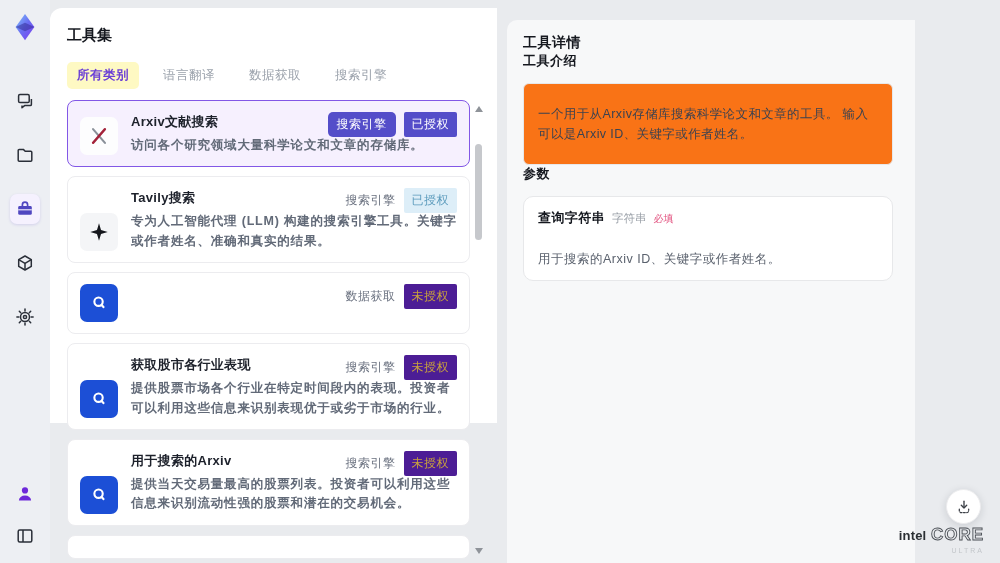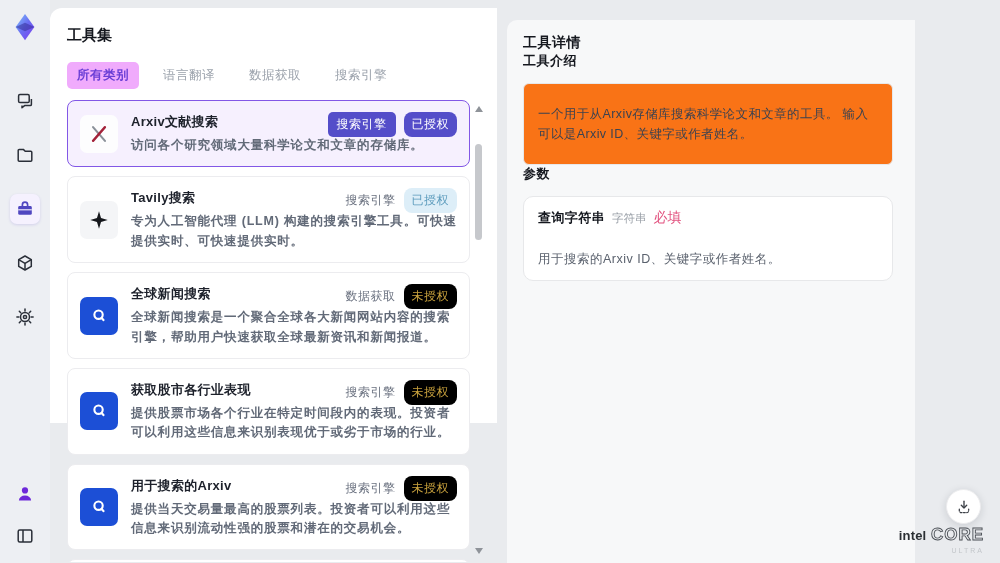--- a/index.html
+++ b/index.html
@@ -28,26 +28,26 @@
     position:absolute; left:50px; top:8px; width:447px; height:415px;
     background:#ffffff; border-top-left-radius:12px;
     padding:18px 14px 0 17px;
   }
   .panel-title { font-size:15px; font-weight:bold; color:#15181f; }
   .tabs { margin-top:17px; display:flex; gap:14px; align-items:center; }
   .tab {
     font-size:12.5px; color:#9aa1ab; padding:5px 10px; border-radius:5px;
     cursor:pointer; letter-spacing:.5px; white-space:nowrap;
   }
-  .tab.active { background:#f0abfc; color:#6b3fd6; font-weight:bold; }
+  .tab.active { background:#fef9c3; color:#6b3fd6; font-weight:bold; }
 
   .tool-list { margin-top:11px; position:relative; height:462px; overflow:hidden; padding-right:13px; }
 
   .tool-card {
-    position:relative; display:flex; gap:13px; align-items:center;
+    position:relative; display:flex; gap:13px; align-items:flex-end;
     background:#fff; border:1px solid #ececef; border-radius:8px;
     padding:11px 12px; margin-bottom:9px; cursor:pointer;
   }
   .tool-card.selected { background:#f6f0fe; border:1.5px solid #8257e6; }
 
   .tool-icon {
     width:38px; height:38px; border-radius:7px; flex:none;
     background:#f4f5f7; display:flex; align-items:center; justify-content:center;
     overflow:hidden;
   }
@@ -56,24 +56,24 @@
   .tool-icon.icon-blue-q { background:#1c4fd6; }
   .tool-icon.icon-blue-q svg { width:20px; height:20px; }
 
   .tool-main { flex:1; min-width:0; padding-top:1px; }
   .tool-name { font-size:13px; font-weight:bold; color:#1d212b; margin-bottom:5px; letter-spacing:.3px; }
   .tool-desc { font-size:12.5px; color:#626a78; line-height:1.55; letter-spacing:.8px; max-width:334px;font-weight:bold; }
 
   .tool-tags { position:absolute; top:11px; right:12px; display:flex; gap:8px; align-items:center; }
   .cat-badge { font-size:12px; color:#6b7280; letter-spacing:.5px; }
   .cat-badge.cat-filled { background:#544dc9; color:#fff; padding:4px 9px; border-radius:5px; }
-  .auth-badge { font-size:12px; padding:4px 8px; border-radius:8px; letter-spacing:.5px; }
+  .auth-badge { font-size:12px; padding:4px 8px; border-radius:2px; letter-spacing:.5px; }
   .auth-purple { background:#544dc9; color:#fff; }
   .auth-blue   { background:#ddeef8; color:#5d9cbd; }
-  .auth-yellow { background:#000000; color:#c9a23d; }
+  .auth-yellow { background:#4c1d95; color:#c9a23d; }
 
   
   .list-scrollbar { position:absolute; right:0; top:2px; width:9px; height:456px; }
   .sb-arrow { position:absolute; left:1px; width:0; height:0; border-left:4px solid transparent; border-right:4px solid transparent; }
   .sb-arrow.up { top:4px; border-bottom:6px solid #8f9399; }
   .sb-arrow.down { bottom:4px; border-top:6px solid #8f9399; }
   .sb-thumb { position:absolute; left:1px; top:42px; width:7px; height:96px; background:#c6c8cc; border-radius:4px; }
 
   
   .right-panel {
@@ -84,21 +84,21 @@
   .detail-title { font-size:14px; font-weight:bold; color:#15181f; letter-spacing:.5px; }
   .section-heading { font-size:13px; font-weight:bold; color:#15181f; letter-spacing:.5px; }
   .info-box {
     margin-top:13px; background:#f97316; border:1px solid #e7e8ea; border-radius:6px;
     padding:20px 14px; font-size:12.5px; color:#3c4250; line-height:1.6; letter-spacing:.4px;
   }
   .param-box { margin-top:13px; background:#fff; border:1px solid #e7e8ea; border-radius:10px; padding:12px 14px; }
   .param-head { display:flex; align-items:baseline; gap:7px; }
   .param-name { font-size:13px; font-weight:bold; color:#15181f; letter-spacing:.4px; }
   .param-type { font-size:11.5px; color:#9aa0a8; }
-  .param-required { font-size:14px; color:#e2527f; }
+  .param-required { font-size:10px; color:#e2527f; }
   .param-desc { margin-top:24px; font-size:12.5px; color:#5a616d; letter-spacing:.5px; }
 
   
   .fab {
     position:absolute; right:19px; top:489px; width:35px; height:35px; border-radius:50%;
     background:#fff; border:1px solid #ececee; box-shadow:0 2px 8px rgba(20,25,40,.14);
     display:flex; align-items:center; justify-content:center; cursor:pointer;
   }
   .fab svg { width:18px; height:18px; }
   .intel-logo { position:absolute; right:16px; top:526px; text-align:right; line-height:1.1; user-select:none; }
@@ -217,39 +217,35 @@
   </article>
 
   <article class="tool-card">
     <div class="tool-icon icon-sparkle">
           <svg id="def-sparkle" viewBox="0 0 24 24">
     <path d="M12 2.5 L14.2 9.8 L21.5 12 L14.2 14.2 L12 21.5 L9.8 14.2 L2.5 12 L9.8 9.8 Z" fill="#15171c"></path>
   </svg>
         </div>
     <div class="tool-main">
       <div class="tool-name">Tavily搜索</div>
-      <div class="tool-desc">专为人工智能代理 (LLM) 构建的搜索引擎工具。可快速提供实时、可快速提供实时。</div>
+      <div class="tool-desc">专为人工智能代理 (LLM) 构建的搜索引擎工具。关键字或作者姓名、准确和真实的结果。</div>
     </div>
     <div class="tool-tags">
       <span class="cat-badge">搜索引擎</span>
       <span class="auth-badge auth-blue">已授权</span>
     </div>
   </article>
 
   <article class="tool-card">
     <div class="tool-icon icon-blue-q">
           <svg id="def-blue-q" viewBox="0 0 22 22">
     <circle cx="10.5" cy="9.6" r="4.6" fill="none" stroke="#ffffff" stroke-width="2.3"></circle>
     <line x1="13.8" y1="13.2" x2="15.9" y2="15.5" stroke="#ffffff" stroke-width="2.4" stroke-linecap="round"></line>
   </svg>
         </div>
-    <div class="tool-main">
-      <div class="tool-name">全球新闻搜索</div>
-      <div class="tool-desc">全球新闻搜索是一个聚合全球各大新闻网站内容的搜索引擎，帮助用户快速获取全球最新资讯和新闻报道。</div>
-    </div>
     <div class="tool-tags">
       <span class="cat-badge">数据获取</span>
       <span class="auth-badge auth-yellow">未授权</span>
     </div>
   </article>
 
   <article class="tool-card">
     <div class="tool-icon icon-blue-q">
           <svg id="def-blue-q" viewBox="0 0 22 22">
     <circle cx="10.5" cy="9.6" r="4.6" fill="none" stroke="#ffffff" stroke-width="2.3"></circle>

